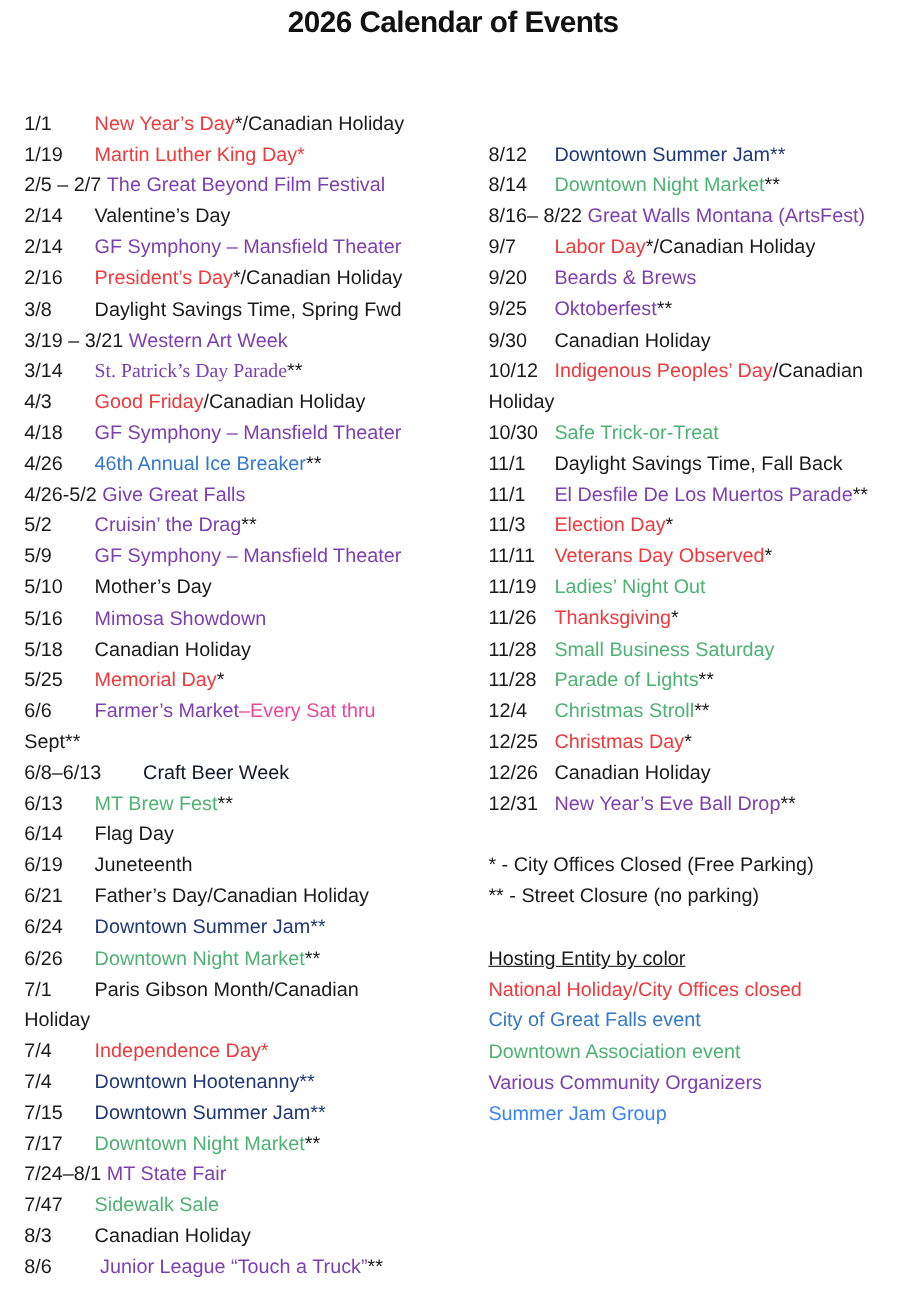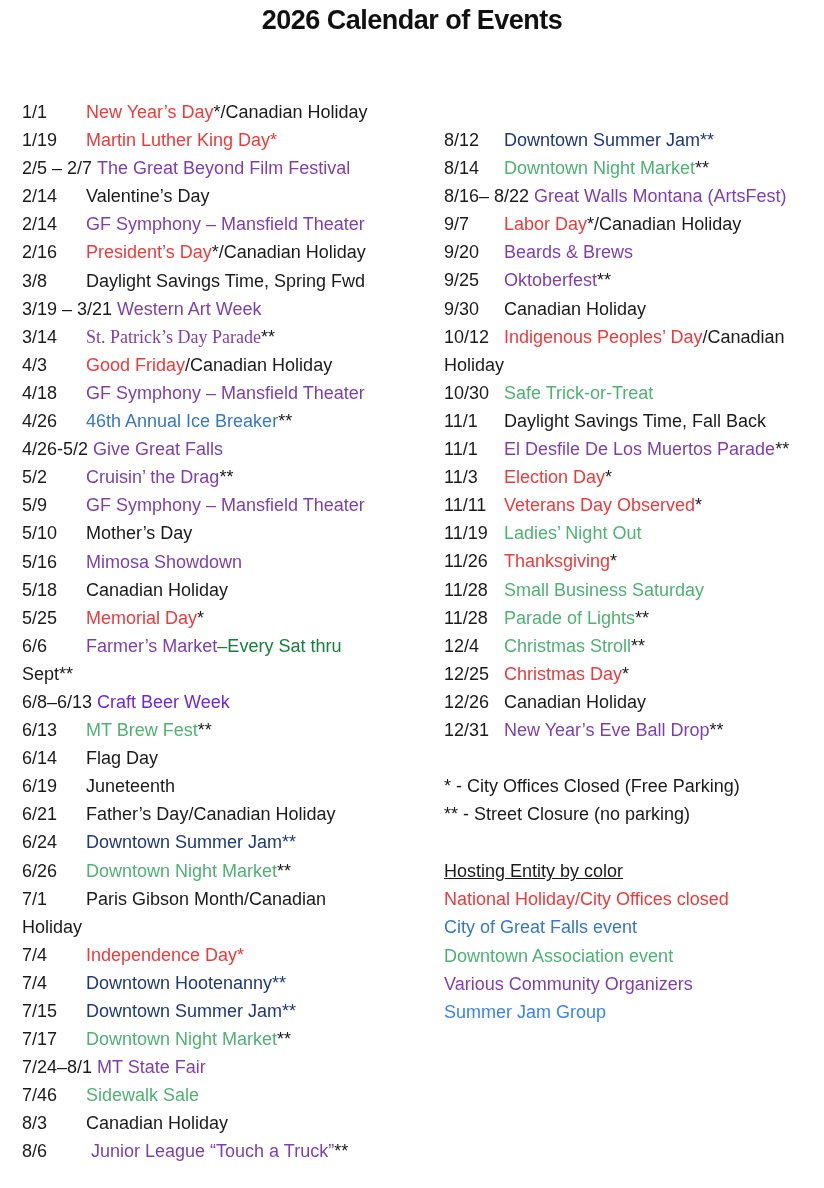--- a/index.html
+++ b/index.html
@@ -53,37 +53,37 @@
       <div class="row"><span class="date">4/3</span><span class="seg" style="color: rgb(237, 58, 60);">Good Friday</span><span class="seg" style="color: rgb(26, 26, 26);">/Canadian Holiday</span></div>
       <div class="row"><span class="date">4/18</span><span class="seg" style="color: rgb(125, 63, 174);">GF Symphony – Mansfield Theater</span></div>
       <div class="row"><span class="date">4/26</span><span class="seg" style="color: rgb(53, 120, 200);">46th Annual Ice Breaker</span><span class="seg" style="color: rgb(26, 26, 26);">**</span></div>
       <div class="row"><span class="date">4/26-5/2 </span><span class="seg" style="color: rgb(125, 63, 174);">Give Great Falls</span></div>
       <div class="row"><span class="date">5/2</span><span class="seg" style="color: rgb(125, 63, 174);">Cruisin’ the Drag</span><span class="seg" style="color: rgb(26, 26, 26);">**</span></div>
       <div class="row"><span class="date">5/9</span><span class="seg" style="color: rgb(125, 63, 174);">GF Symphony – Mansfield Theater</span></div>
       <div class="row"><span class="date">5/10</span><span class="seg" style="color: rgb(26, 26, 26);">Mother’s Day</span></div>
       <div class="row"><span class="date">5/16</span><span class="seg" style="color: rgb(125, 63, 174);">Mimosa Showdown</span></div>
       <div class="row"><span class="date">5/18</span><span class="seg" style="color: rgb(26, 26, 26);">Canadian Holiday</span></div>
       <div class="row"><span class="date">5/25</span><span class="seg" style="color: rgb(237, 58, 60);">Memorial Day</span><span class="seg" style="color: rgb(26, 26, 26);">*</span></div>
-      <div class="row"><span class="date">6/6</span><span class="seg" style="color: rgb(125, 63, 174);">Farmer’s Market</span><span class="seg" style="color: #15803d;">–Every Sat thru</span></div>
+      <div class="row"><span class="date">6/6</span><span class="seg" style="color: rgb(125, 63, 174);">Farmer’s Market</span><span class="seg" style="color: #ec4899;">–Every Sat thru</span></div>
       <div class="row cont"><span class="seg" style="color: rgb(26, 26, 26);">Sept**</span></div>
-      <div class="row"><span class="date">6/8–6/13 </span><span class="seg" style="color: #6d28d9;">Craft Beer Week</span></div>
+      <div class="row"><span class="date">6/8–6/13 </span><span class="seg" style="color: #0f172a; margin-left: 33px;">Craft Beer Week</span></div>
       <div class="row"><span class="date">6/13</span><span class="seg" style="color: rgb(78, 178, 115);">MT Brew Fest</span><span class="seg" style="color: rgb(26, 26, 26);">**</span></div>
       <div class="row"><span class="date">6/14</span><span class="seg" style="color: rgb(26, 26, 26);">Flag Day</span></div>
       <div class="row"><span class="date">6/19</span><span class="seg" style="color: rgb(26, 26, 26);">Juneteenth</span></div>
       <div class="row"><span class="date">6/21</span><span class="seg" style="color: rgb(26, 26, 26);">Father’s Day/Canadian Holiday</span></div>
       <div class="row"><span class="date">6/24</span><span class="seg" style="color: rgb(31, 56, 120);">Downtown Summer Jam**</span></div>
       <div class="row"><span class="date">6/26</span><span class="seg" style="color: rgb(78, 178, 115);">Downtown Night Market</span><span class="seg" style="color: rgb(26, 26, 26);">**</span></div>
       <div class="row"><span class="date">7/1</span><span class="seg" style="color: rgb(26, 26, 26);">Paris Gibson Month/Canadian</span></div>
       <div class="row cont"><span class="seg" style="color: rgb(26, 26, 26);">Holiday</span></div>
       <div class="row"><span class="date">7/4</span><span class="seg" style="color: rgb(237, 58, 60);">Independence Day*</span></div>
       <div class="row"><span class="date">7/4</span><span class="seg" style="color: rgb(31, 56, 120);">Downtown Hootenanny**</span></div>
       <div class="row"><span class="date">7/15</span><span class="seg" style="color: rgb(31, 56, 120);">Downtown Summer Jam**</span></div>
       <div class="row"><span class="date">7/17</span><span class="seg" style="color: rgb(78, 178, 115);">Downtown Night Market</span><span class="seg" style="color: rgb(26, 26, 26);">**</span></div>
       <div class="row"><span class="date">7/24–8/1 </span><span class="seg" style="color: rgb(125, 63, 174);">MT State Fair</span></div>
-      <div class="row"><span class="date">7/46</span><span class="seg" style="color: rgb(78, 178, 115);">Sidewalk Sale</span></div>
+      <div class="row"><span class="date">7/47</span><span class="seg" style="color: rgb(78, 178, 115);">Sidewalk Sale</span></div>
       <div class="row"><span class="date">8/3</span><span class="seg" style="color: rgb(26, 26, 26);">Canadian Holiday</span></div>
       <div class="row"><span class="date">8/6</span><span class="seg" style="color: rgb(125, 63, 174);"> Junior League “Touch a Truck”</span><span class="seg" style="color: rgb(26, 26, 26);">**</span></div>
     </div>
 
   <div id="right-col" class="col">
     <div id="right-events">
         <div class="row"><span class="date">8/12</span><span class="seg" style="color: rgb(31, 56, 120);">Downtown Summer Jam**</span></div>
         <div class="row"><span class="date">8/14</span><span class="seg" style="color: rgb(78, 178, 115);">Downtown Night Market</span><span class="seg" style="color: rgb(26, 26, 26);">**</span></div>
         <div class="row"><span class="date">8/16– 8/22 </span><span class="seg" style="color: rgb(125, 63, 174);">Great Walls Montana (ArtsFest)</span></div>
         <div class="row"><span class="date">9/7</span><span class="seg" style="color: rgb(237, 58, 60);">Labor Day</span><span class="seg" style="color: rgb(26, 26, 26);">*/Canadian Holiday</span></div>

